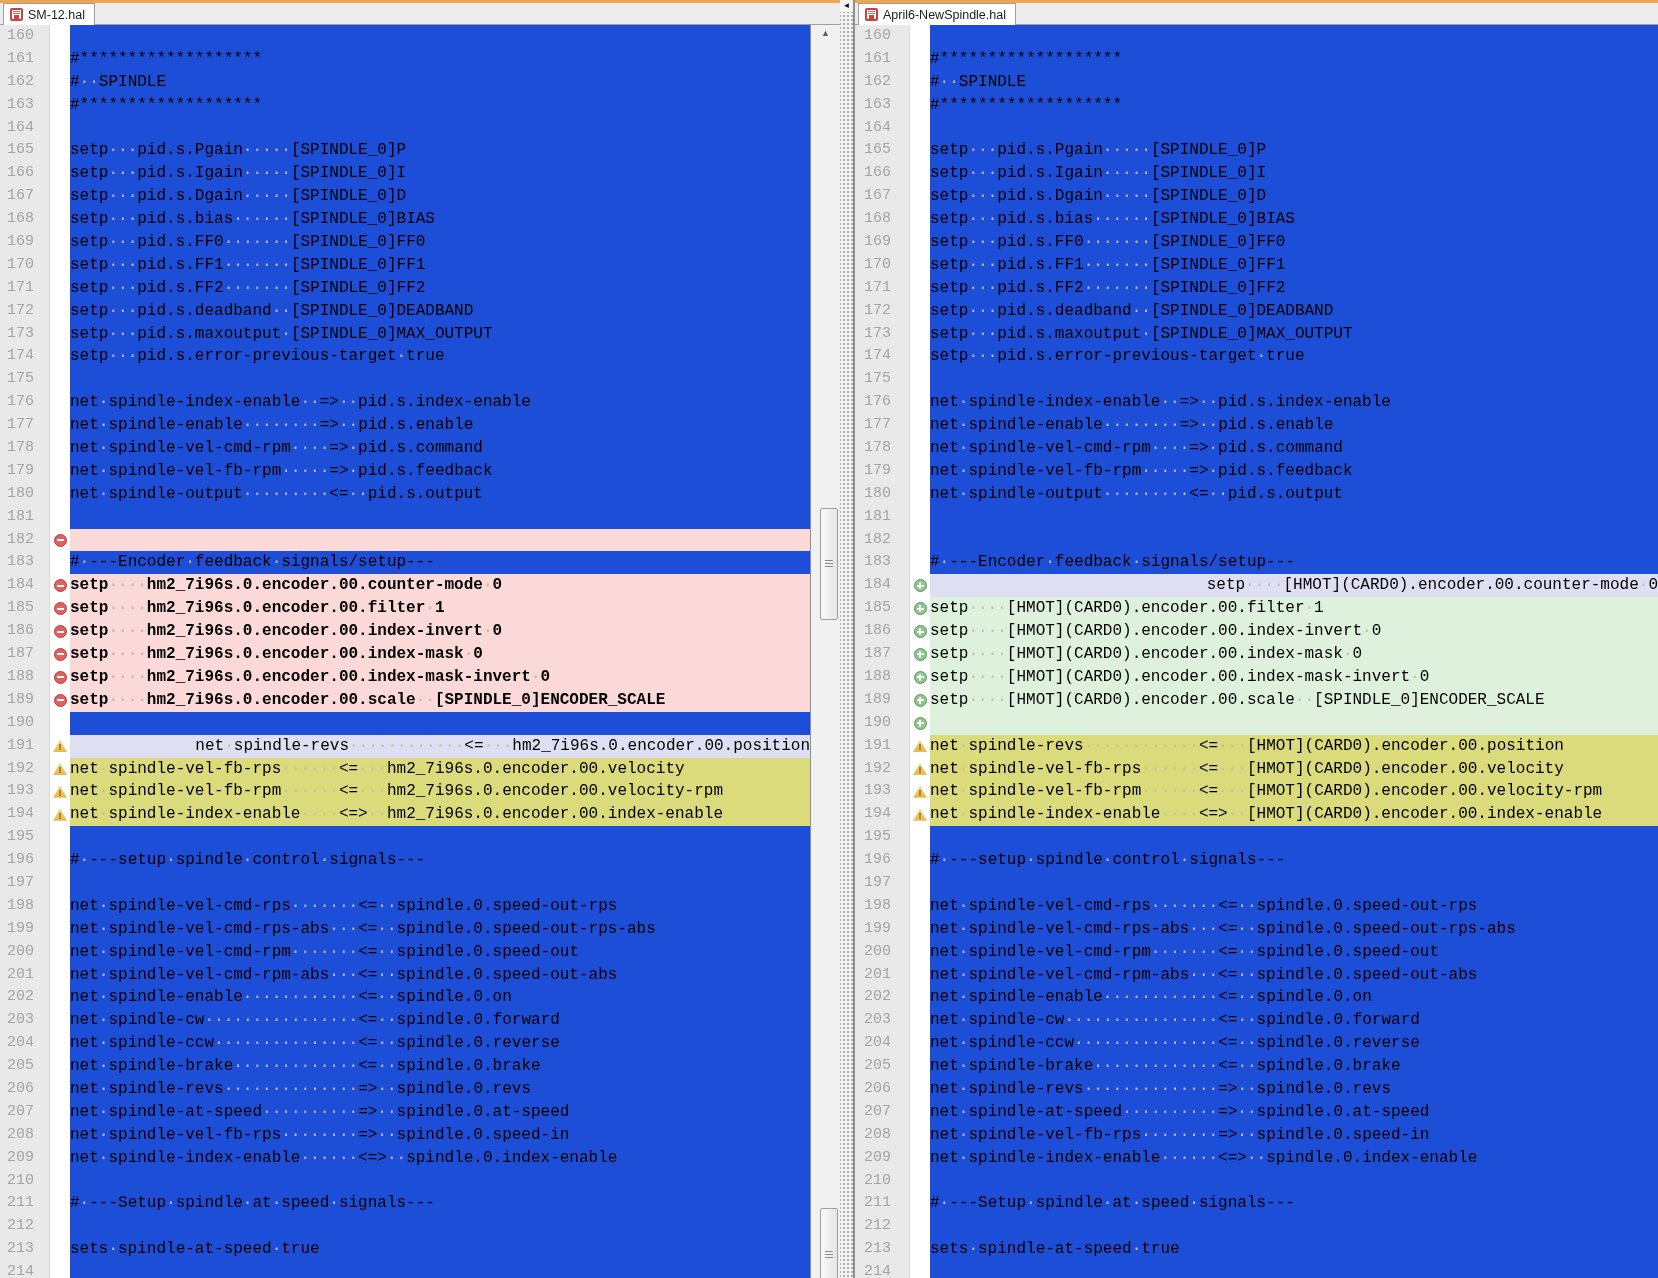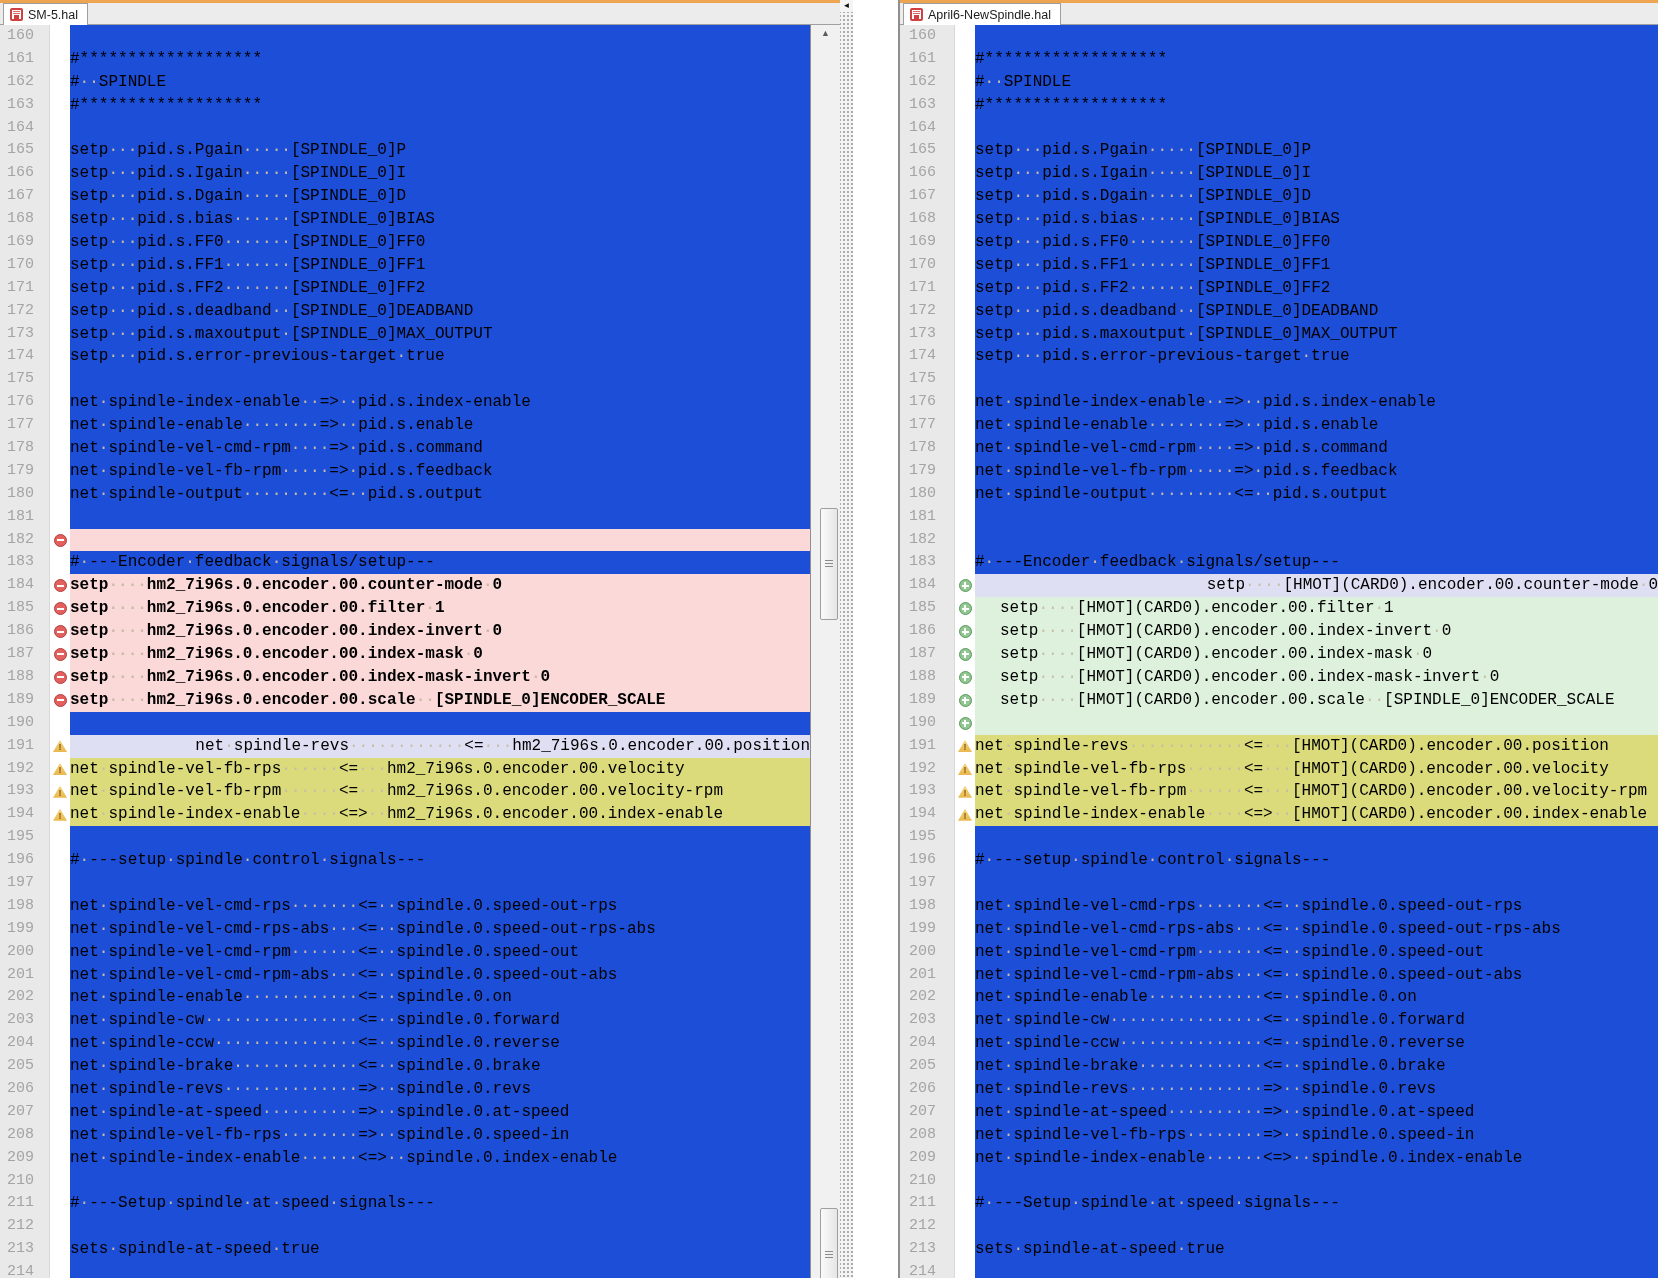--- a/index.html
+++ b/index.html
@@ -1,20 +1,20 @@
 <!DOCTYPE html>
 <html style="--tab_accent: #eda552; --tabstrip_bg: #ececec; --tab_bg: #ffffff; --gutter_bg: #e9e9e9; --gutter_text: #a4a4a4; --code_text: #000000; --ws_dot: #c8bca9; --removed_bg: #fcd9d9; --added_bg: #ddf1dd; --changed_bg: #dbdb7c; --current_bg: #dfdff4; --minus_icon: #e2605e; --plus_icon: #90c690; --warning_icon: #eab84e; --warning_icon_light: #f6d479; --scroll_track: #f1f1f1; --splitter_bg: #f4f4f4;"><head>
 <meta charset="utf-8">
 <style>
   html,body{margin:0;padding:0;background:#ffffff;}
   #app{width:1658px;height:1278px;display:flex;overflow:hidden;background:#fff;
        font-family:"Liberation Sans", sans-serif; position:relative;}
   .section{display:flex;flex-direction:column;height:100%;overflow:hidden;}
   .section.left{width:840px;flex:none;}
-  .section.right{flex:1;border-left:2px solid #8f8f8f;margin-left:45px;}
+  .section.right{flex:1;border-left:2px solid #8f8f8f;}
   
   .tabstrip{height:25px;background:var(--tabstrip_bg);border-bottom:1px solid #9f9f9f;
             display:flex;align-items:flex-end;position:relative;flex:none;box-sizing:border-box;}
   .accent{position:absolute;top:0;left:0;right:0;height:3px;background:var(--tab_accent);}
   .tab{height:21px;background:var(--tab_bg);border:1px solid #9f9f9f;border-bottom:none;
        margin-left:3px;margin-bottom:-1px;display:flex;align-items:center;gap:5px;
        padding:0 9px 0 6px;font-size:12.5px;color:#1c1c1c;position:relative;z-index:2;}
   .floppy{width:13px;height:13px;box-sizing:border-box;border:2px solid #cf4040;border-radius:2px;
           background:#fff;position:relative;flex:none;}
   .floppy::before{content:"";position:absolute;left:1px;right:1px;top:1px;height:4px;
@@ -27,21 +27,21 @@
   .row{display:flex;height:22.9px;line-height:22.9px;flex:none;}
   .gut{width:50px;flex:none;background:var(--gutter_bg);color:var(--gutter_text);
        font-family:"Liberation Mono","DejaVu Sans Mono",monospace;font-size:15px;
        padding-left:7px;box-sizing:border-box;border-right:1px solid #d9d9d9;}
   .section.right .gut{width:55px;padding-left:9px;}
   .mark{width:20px;flex:none;display:flex;align-items:center;justify-content:center;background:#fff;}
   .code{flex:1;white-space:pre;overflow:hidden;color:var(--code_text);
         font-family:"Liberation Mono","DejaVu Sans Mono",monospace;font-size:16px;}
   .ws{color:var(--ws_dot);}
   .hl-removed{background:var(--removed_bg);font-weight:bold;}
-  .hl-added{background:var(--added_bg);padding-left:25px;}
+  .hl-added{background:var(--added_bg);}
   .hl-changed{background:var(--changed_bg);}
   .hl-current{background:var(--current_bg);text-align:right;}
   
   .ic{width:13px;height:13px;border-radius:50%;position:relative;display:inline-block;box-sizing:border-box;}
   .ic-minus{background:var(--minus_icon);border:1px solid #b43c3c;}
   .ic-minus::after{content:"";position:absolute;left:2px;right:2px;top:4.5px;height:2px;background:#fff;}
   .ic-plus{background:var(--plus_icon);border:1px solid #5c9a5c;}
   .ic-plus::before{content:"";position:absolute;left:2px;right:2px;top:4.5px;height:2px;background:#fff;}
   .ic-plus::after{content:"";position:absolute;top:2px;bottom:2px;left:4.5px;width:2px;background:#fff;}
   .ic-warning{width:14px;height:12px;border-radius:0;border:none;
@@ -70,21 +70,21 @@
 </head>
 <body>
 
 <div id="app">
 
   <div class="section left">
     <div class="tabstrip">
       <div class="accent"></div>
       <div class="tab">
         <span class="floppy"></span>
-        <span>SM-5.hal</span>
+        <span>SM-12.hal</span>
       </div>
     </div>
     <div class="body">
       <div class="content">
           <div class="row">
             <span class="gut">160</span>
             <span class="mark"></span>
             <span class="code"></span>
           </div>
           <div class="row">

